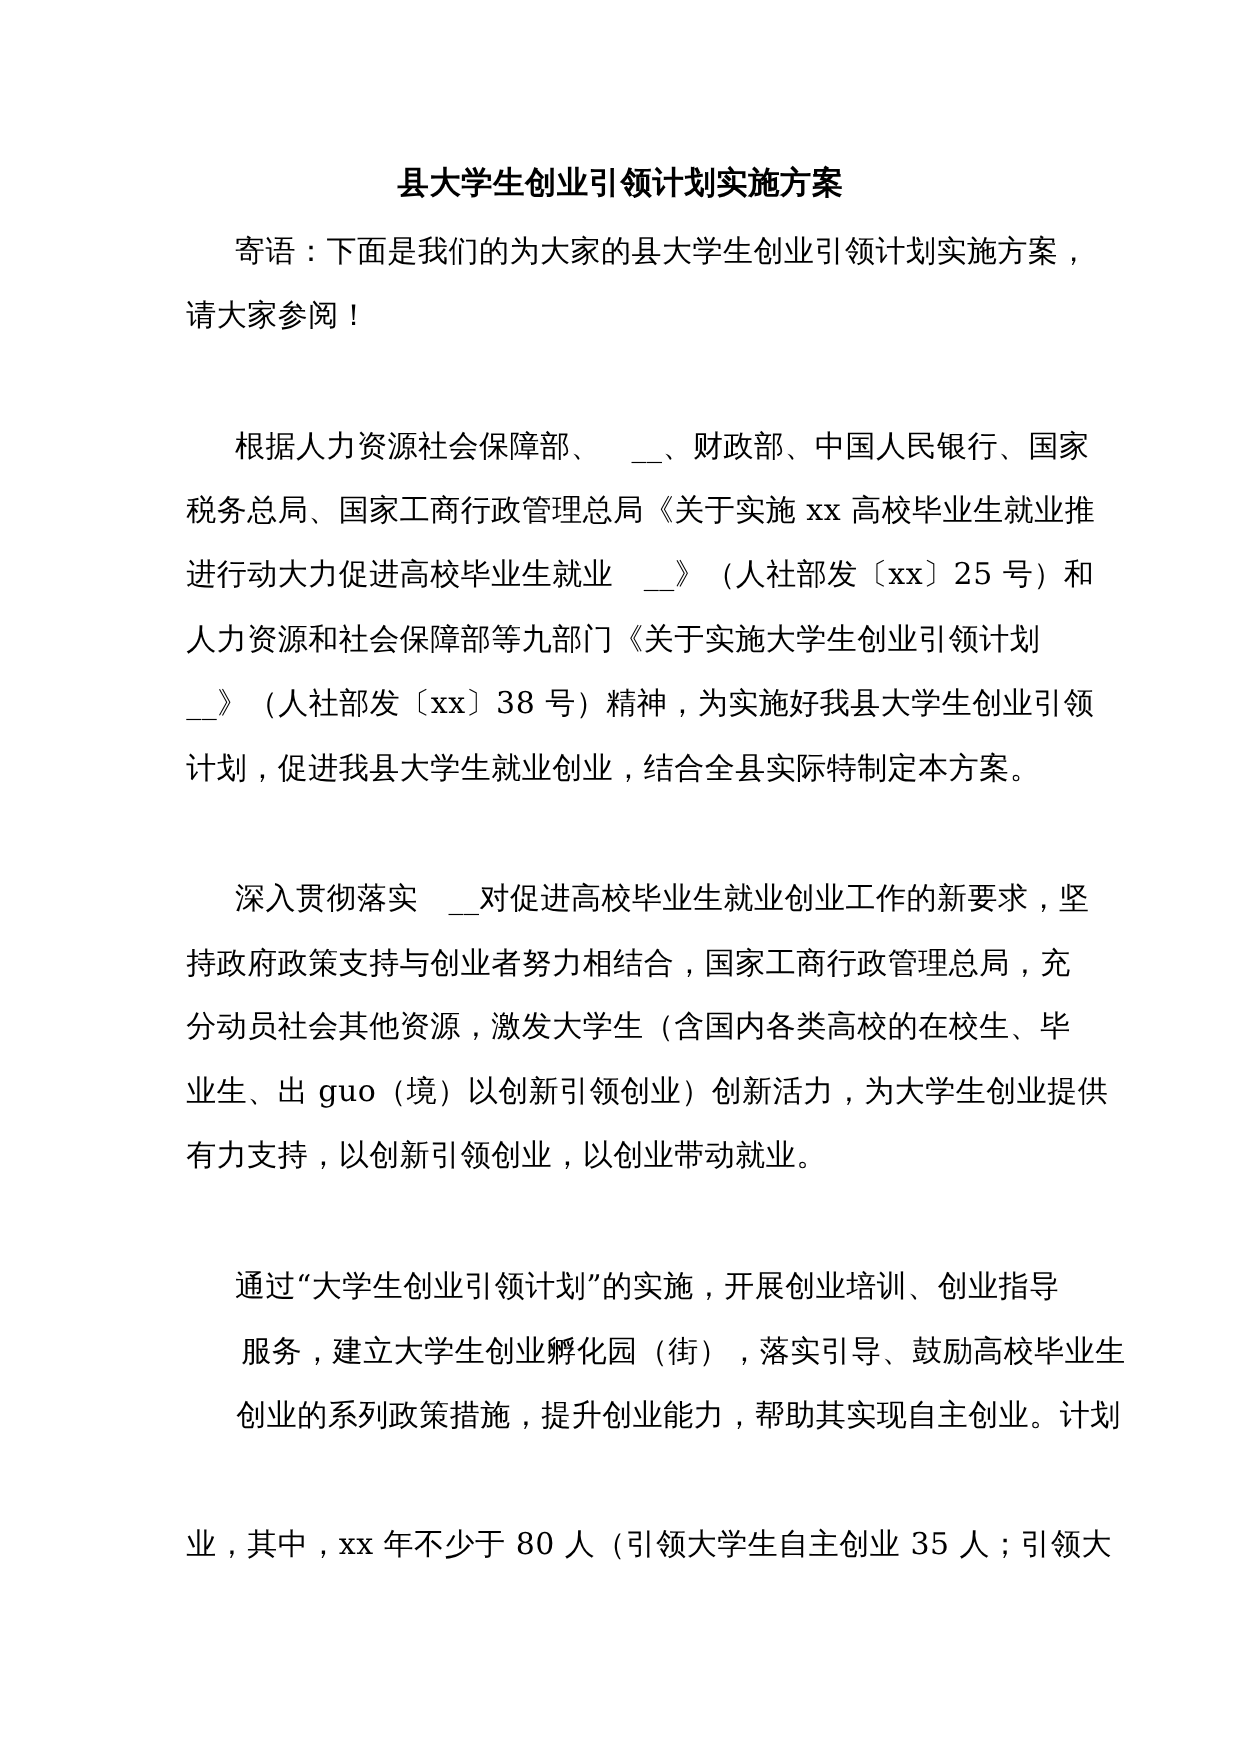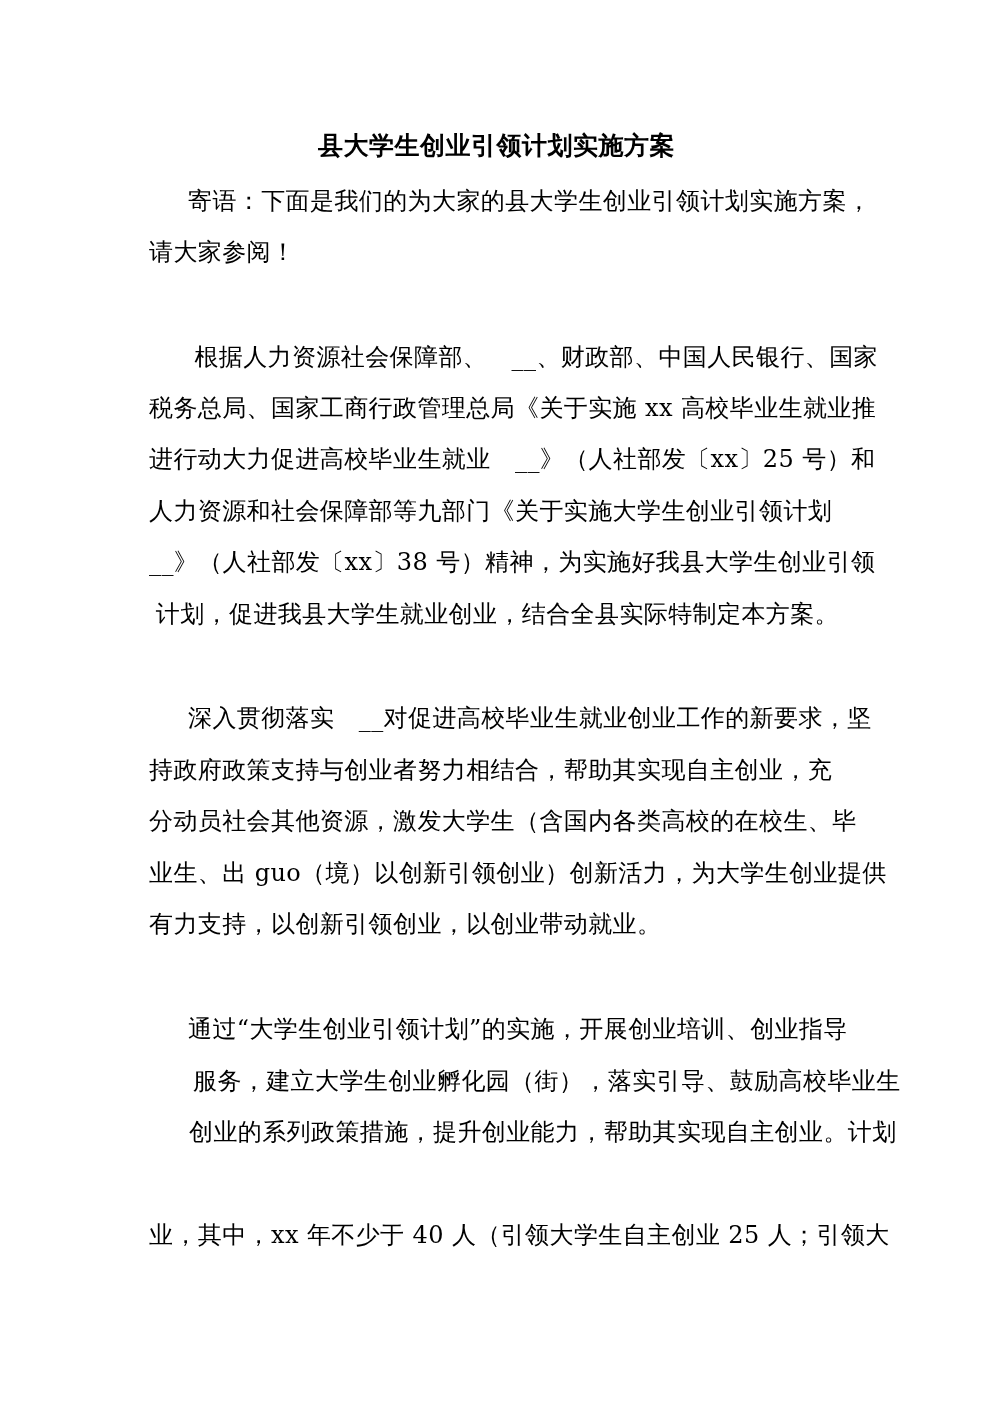--- a/index.html
+++ b/index.html
@@ -46,31 +46,31 @@
 </head>
 <body>
 
 <div class="page">
 
   <div class="title">县大学生创业引领计划实施方案</div>
 
   <div class="line indent" style="top:186px;">寄语：下面是我们的为大家的县大学生创业引领计划实施方案，</div>
   <div class="line" style="top:237px;">请大家参阅！</div>
 
-  <div class="line indent" style="top:342px;text-align:right;">根据人力资源社会保障部、　__、财政部、中国人民银行、国家</div>
+  <div class="line indent" style="top:342px;">根据人力资源社会保障部、　__、财政部、中国人民银行、国家</div>
   <div class="line" style="top:393px;">税务总局、国家工商行政管理总局《关于实施 xx 高校毕业生就业推</div>
   <div class="line" style="top:444px;">进行动大力促进高校毕业生就业　__》（人社部发〔xx〕25 号）和</div>
   <div class="line" style="top:496px;">人力资源和社会保障部等九部门《关于实施大学生创业引领计划</div>
   <div class="line" style="top:547px;">__》（人社部发〔xx〕38 号）精神，为实施好我县大学生创业引领</div>
-  <div class="line" style="top:599px;text-align:right;">计划，促进我县大学生就业创业，结合全县实际特制定本方案。</div>
+  <div class="line" style="top:599px;">计划，促进我县大学生就业创业，结合全县实际特制定本方案。</div>
 
   <div class="line indent" style="top:703px;">深入贯彻落实　__对促进高校毕业生就业创业工作的新要求，坚</div>
-  <div class="line" style="top:755px;">持政府政策支持与创业者努力相结合，帮助其实现自主创业，充</div>
+  <div class="line" style="top:755px;">持政府政策支持与创业者努力相结合，国家工商行政管理总局，充</div>
   <div class="line" style="top:806px;">分动员社会其他资源，激发大学生（含国内各类高校的在校生、毕</div>
   <div class="line" style="top:858px;">业生、出 guo（境）以创新引领创业）创新活力，为大学生创业提供</div>
   <div class="line" style="top:909px;">有力支持，以创新引领创业，以创业带动就业。</div>
 
   <div class="line indent" style="top:1014px;">通过“大学生创业引领计划”的实施，开展创业培训、创业指导</div>
   <div class="line" style="top:1066px;margin-left:44px;">服务，建立大学生创业孵化园（街），落实引导、鼓励高校毕业生</div>
   <div class="line" style="top:1117px;margin-left:40px;">创业的系列政策措施，提升创业能力，帮助其实现自主创业。计划</div>
-  <div class="line" style="top:1220px;">业，其中，xx 年不少于 40 人（引领大学生自主创业 25 人；引领大</div>
+  <div class="line" style="top:1220px;">业，其中，xx 年不少于 80 人（引领大学生自主创业 35 人；引领大</div>
 
 </div>
 
 </body></html>

